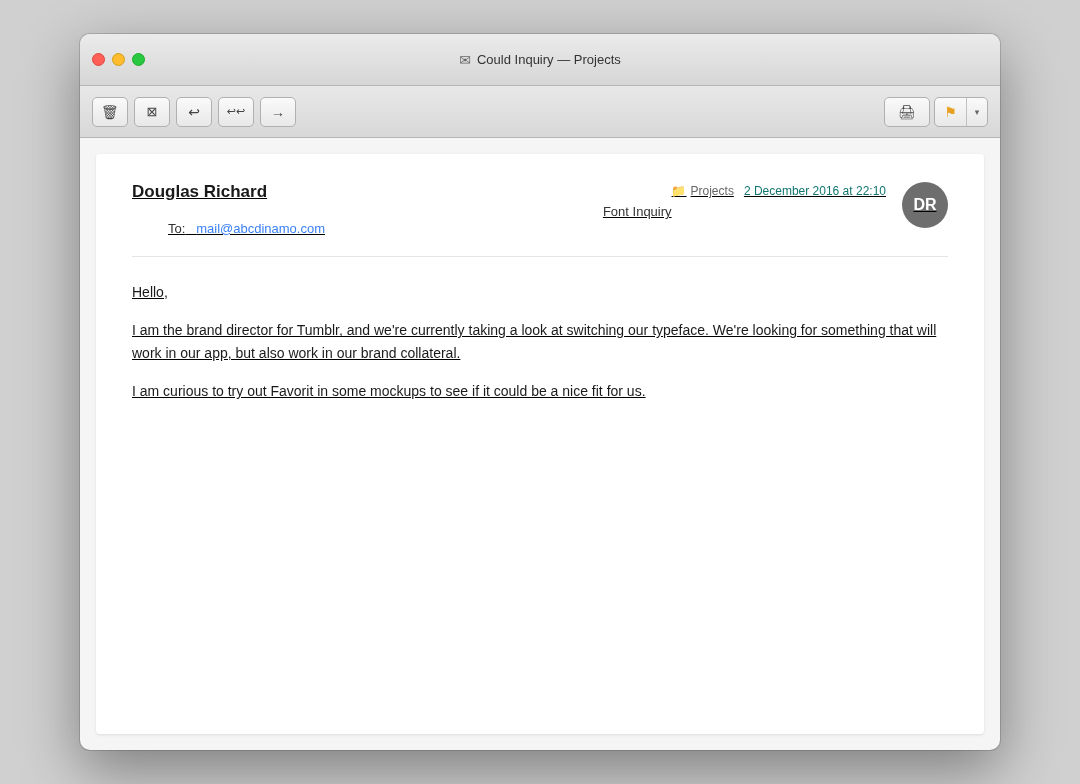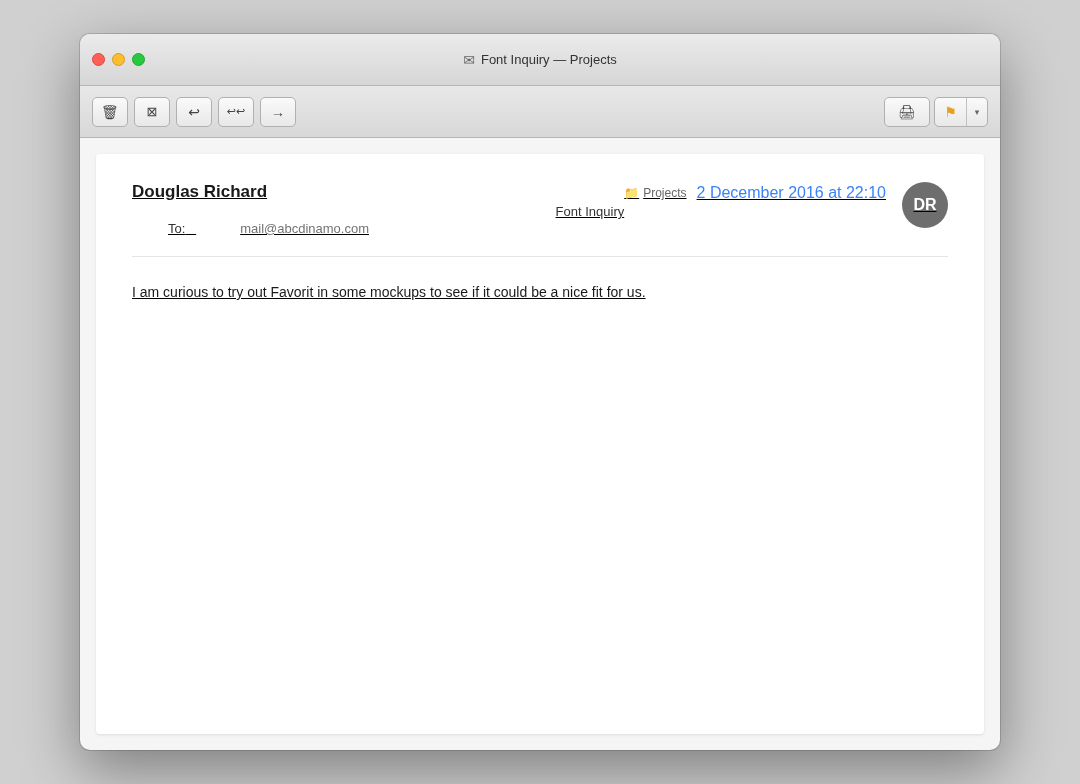--- a/index.html
+++ b/index.html
@@ -193,22 +193,21 @@
       color: #555;
     }
 
     .email-to-label {
       color: #333;
       font-weight: 500;
       margin-left: 36px;
     }
 
     .email-to-address {
-      color: #737373;
-      margin-left: 44px;
+      color: #3b82f6;
     }
 
     .email-header-meta {
       display: flex;
       align-items: center;
       gap: 10px;
       margin-top: 2px;
     }
 
     .email-mailbox {
@@ -218,22 +217,22 @@
       font-size: 12px;
       color: #666;
     }
 
     .folder-icon {
       font-size: 12px;
       color: #888;
     }
 
     .email-date {
-      font-size: 16px;
-      color: #3b82f6;
+      font-size: 12px;
+      color: #0f766e;
     }
 
     .avatar {
       width: 46px;
       height: 46px;
       border-radius: 50%;
       background: #6e6e6e;
       color: white;
       display: flex;
       align-items: center;
@@ -271,21 +270,21 @@
 <div class="window">
 
   <div class="title-bar">
     <div class="traffic-lights">
       <div class="traffic-light traffic-light-close"></div>
       <div class="traffic-light traffic-light-minimize"></div>
       <div class="traffic-light traffic-light-maximize"></div>
     </div>
     <div class="title-bar-title">
       <span class="title-envelope-icon">✉</span>
-      <span>Font Inquiry — Projects</span>
+      <span>Could Inquiry — Projects</span>
     </div>
   </div>
 
   <div class="toolbar">
     <div class="toolbar-btn-group">
       <button class="toolbar-btn">
         <span>🗑</span>
       </button>
       <button class="toolbar-btn">
         <span style="font-size:13px;">⊠</span>
@@ -338,16 +337,18 @@
         <div class="email-date">2 December 2016 at 22:10</div>
       </div>
       <div class="avatar">
         <span>DR</span>
       </div>
     </div>
 
     <div class="divider"></div>
 
     <div class="email-body">
+      <p>Hello,</p>
+      <p>I am the brand director for Tumblr, and we're currently taking a look at switching our typeface. We're looking for something that will work in our app, but also work in our brand collateral.</p>
       <p>I am curious to try out Favorit in some mockups to see if it could be a nice fit for us.</p>
     </div>
   </div>
 </div>
 
 </body></html>

